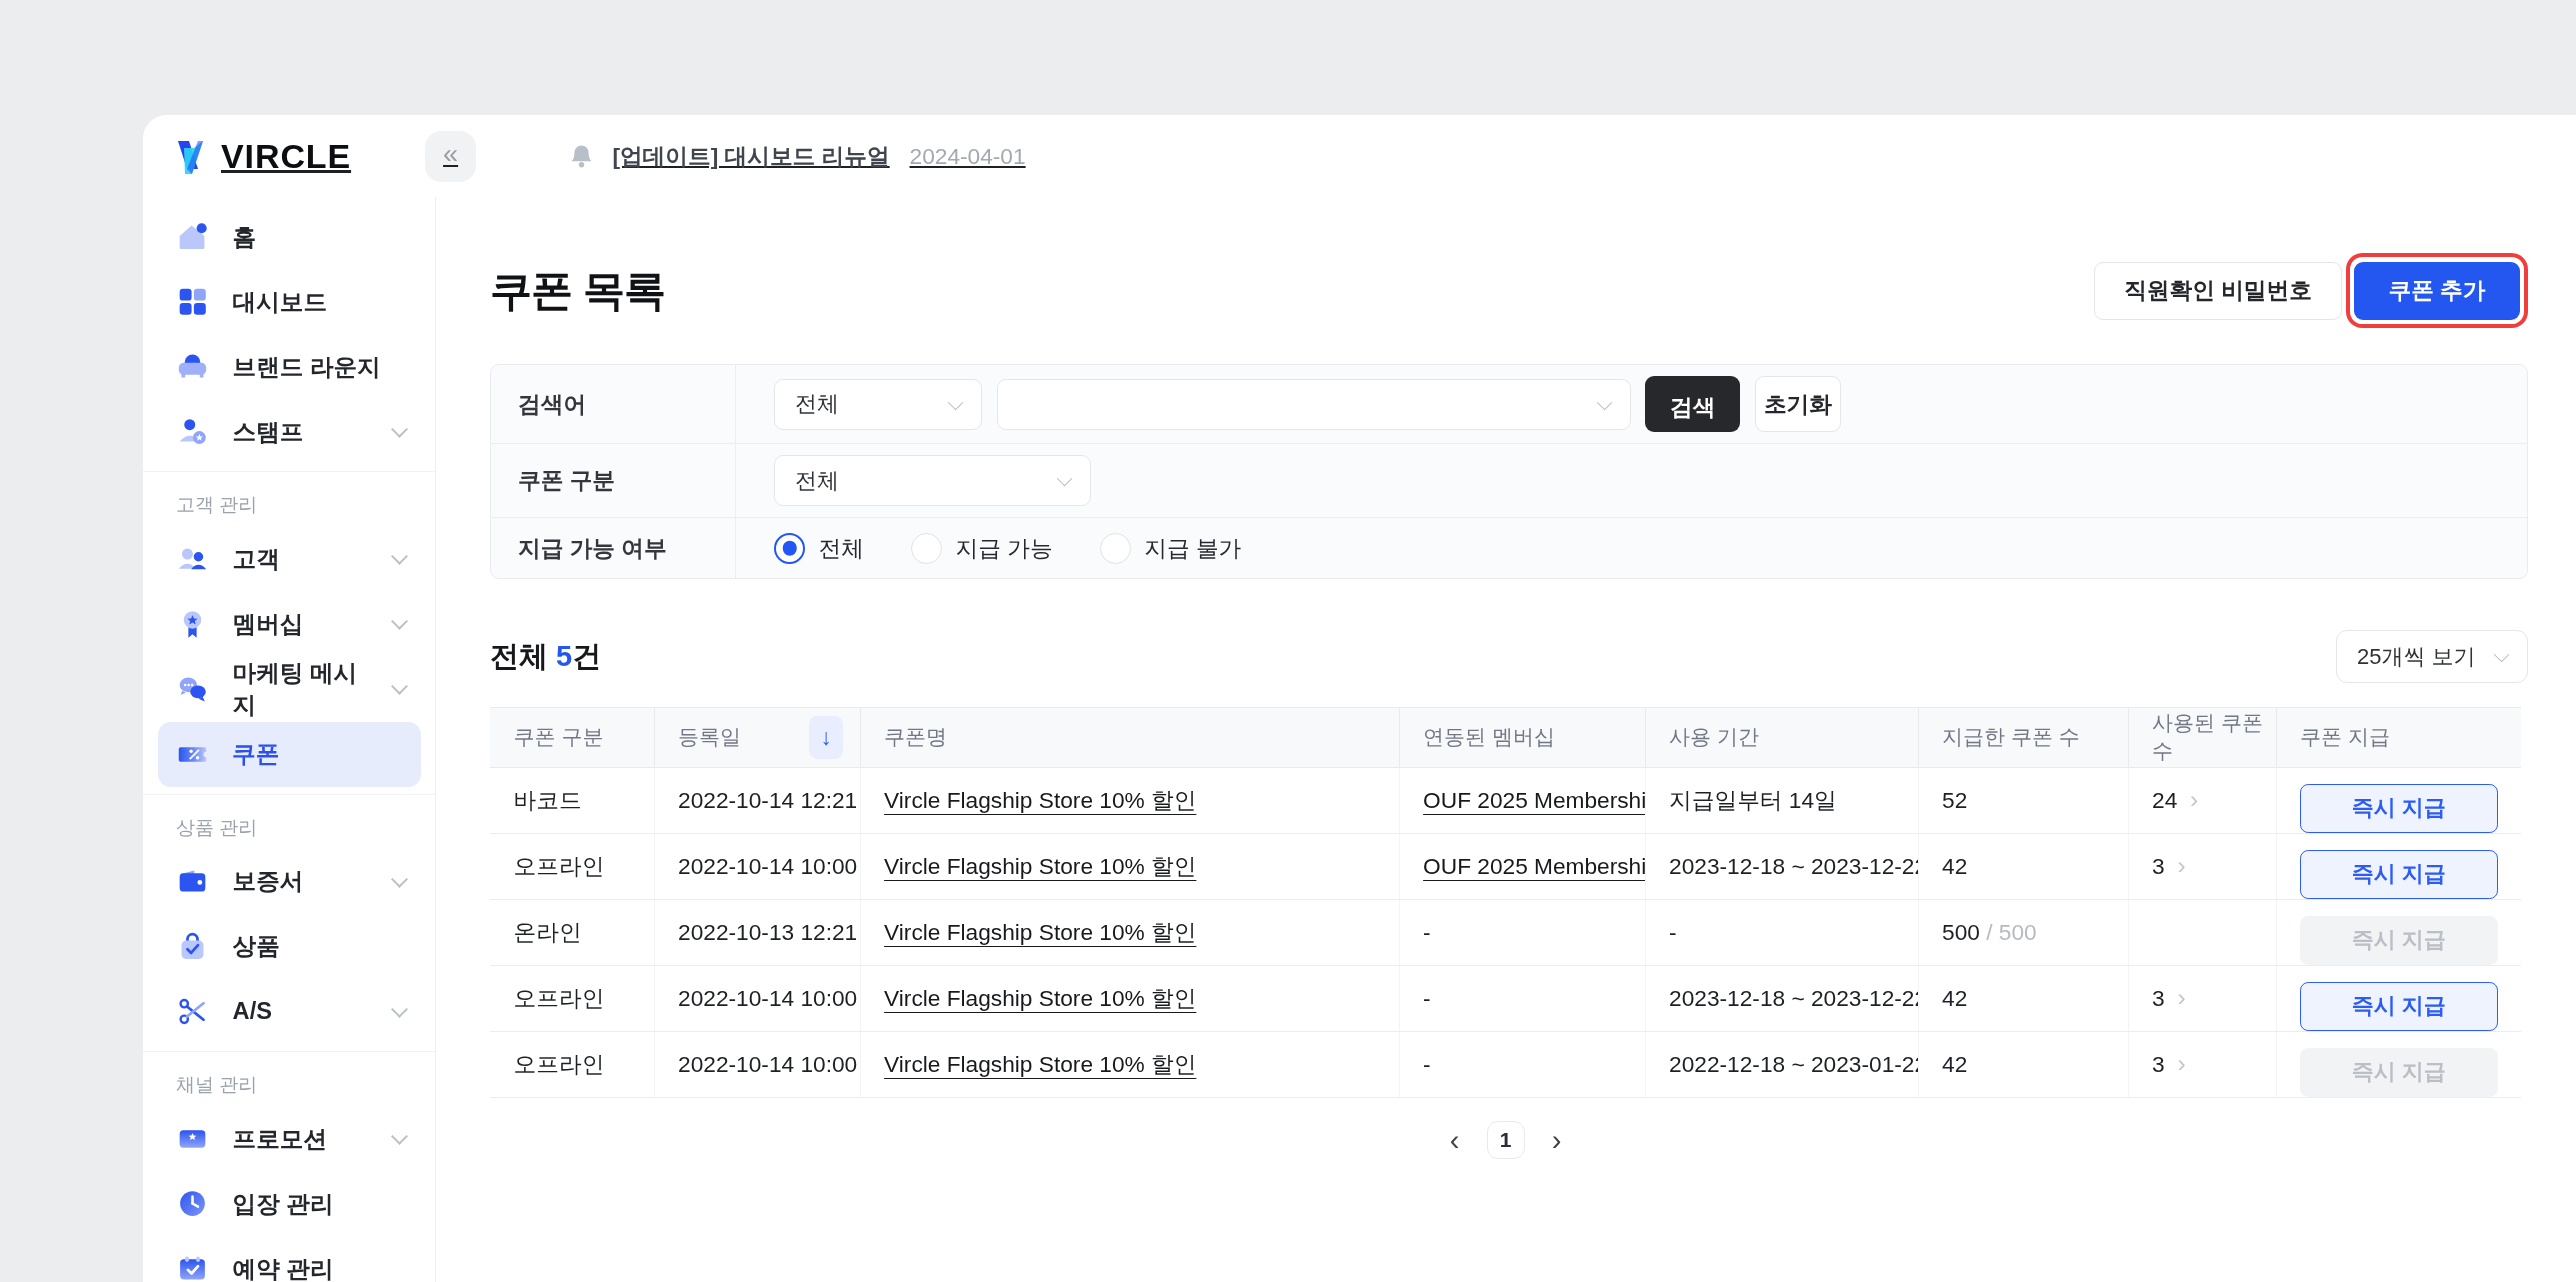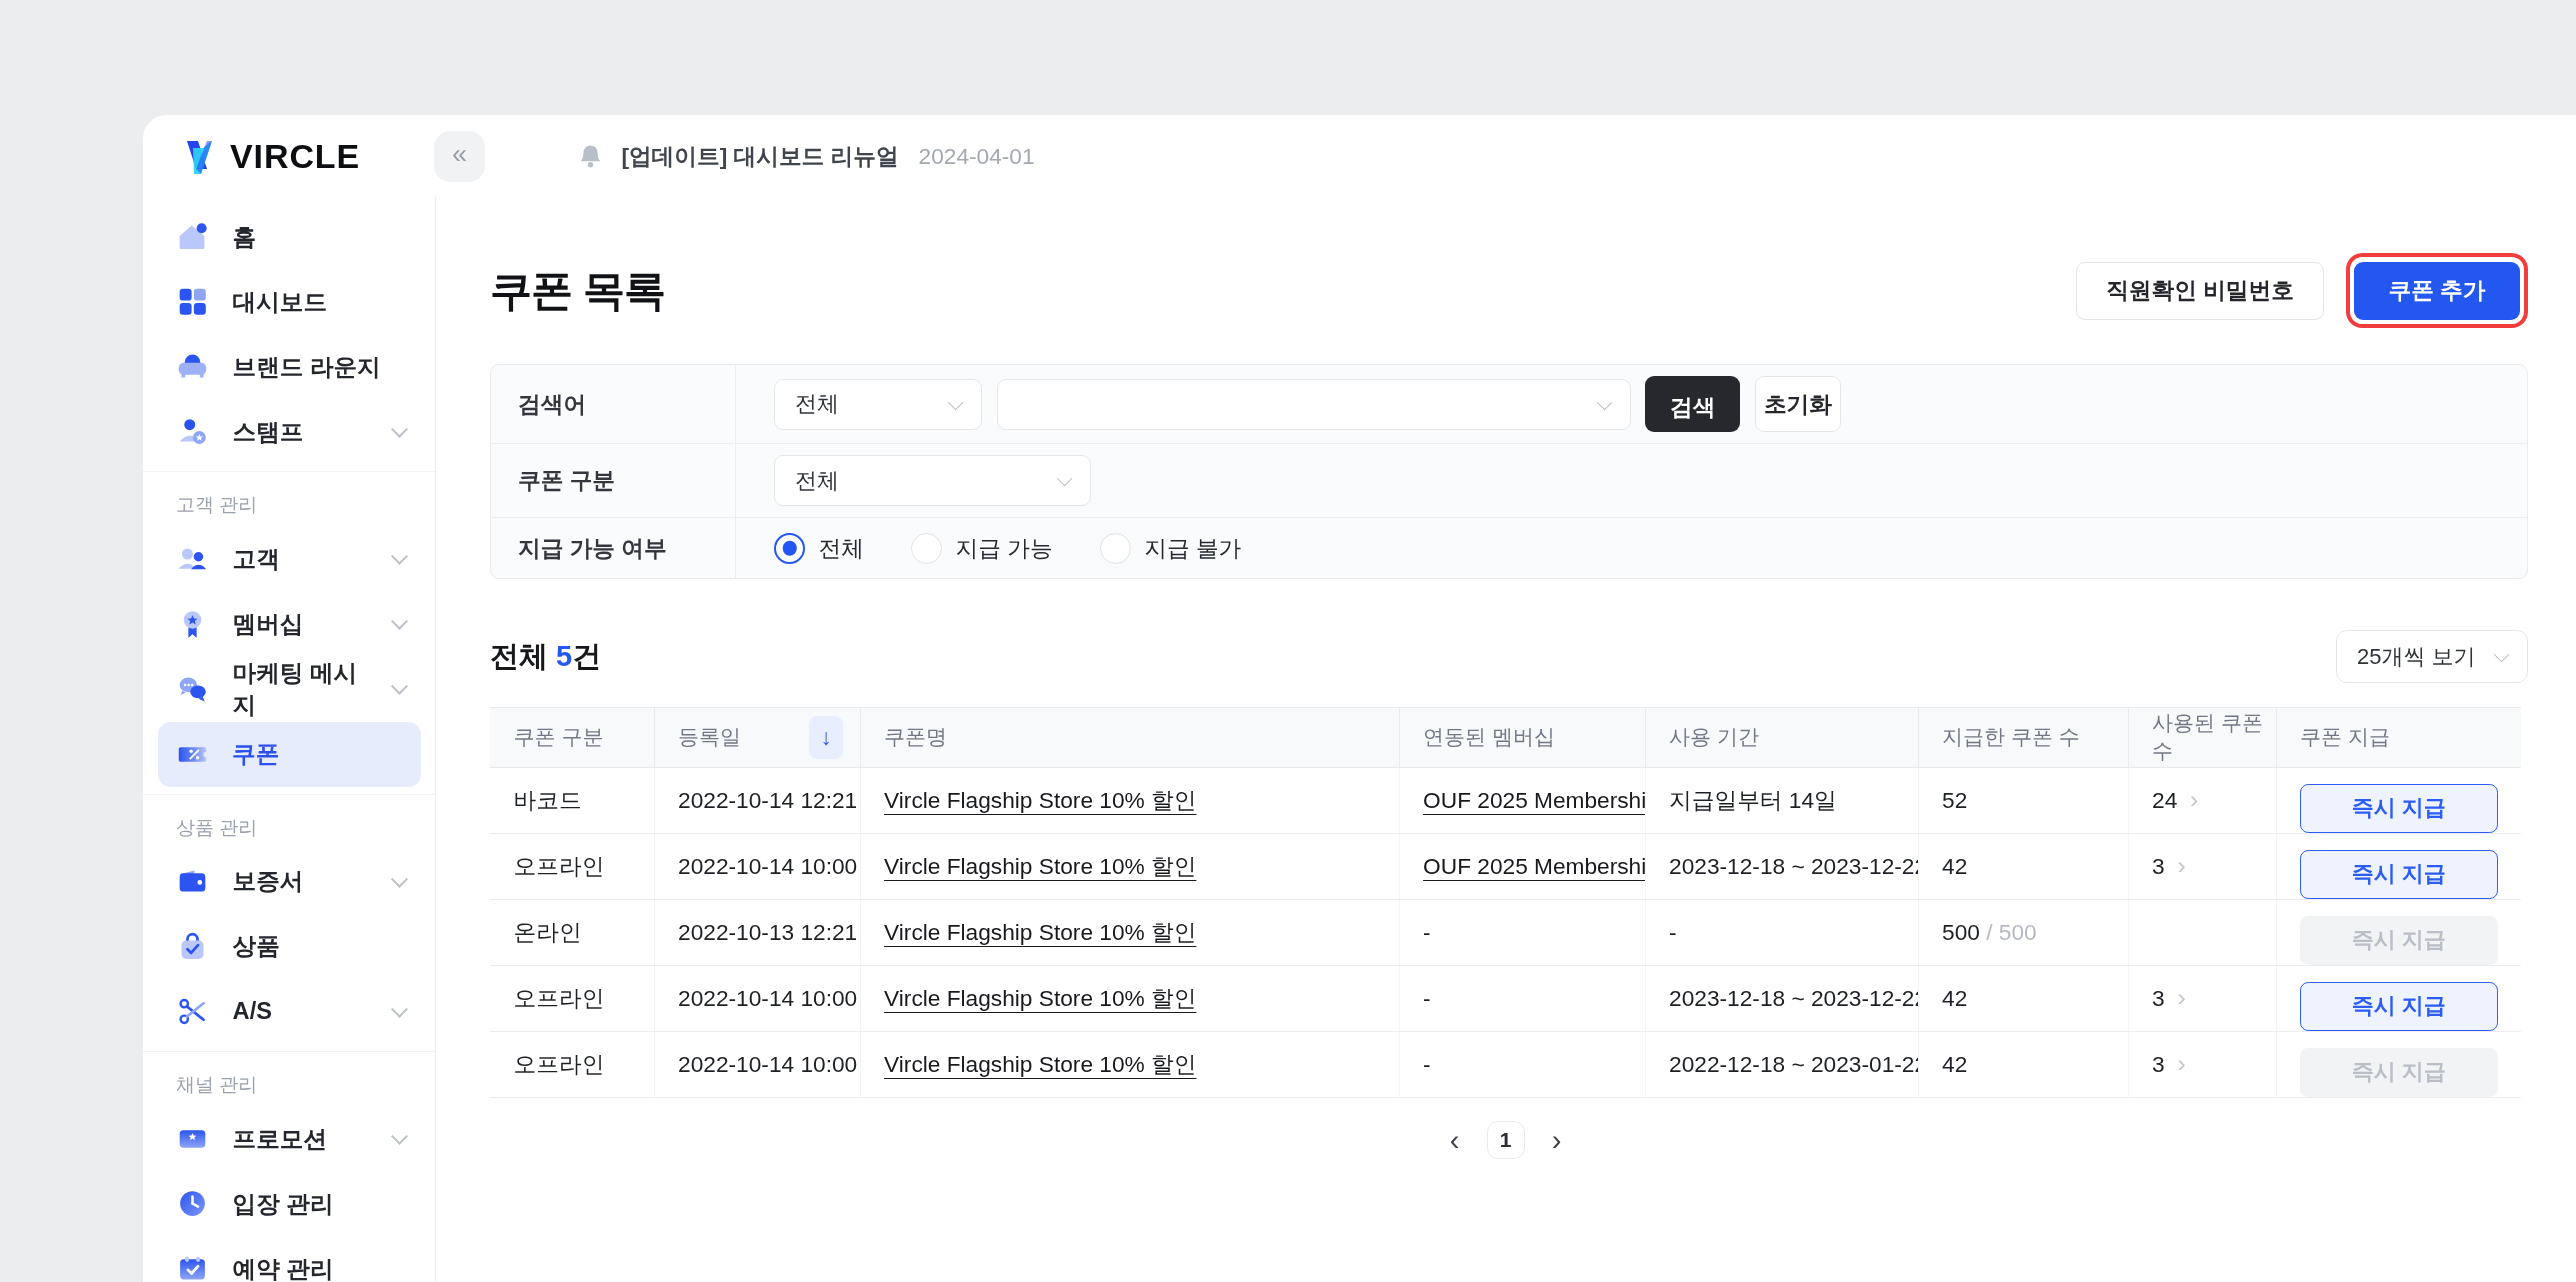--- a/index.html
+++ b/index.html
@@ -9,21 +9,21 @@
     background:#ecedef; color:#1d2025;
     -webkit-font-smoothing:antialiased;
   }
   .stage { position:relative; width:2576px; height:1282px; }
   .app-card {
     position:absolute; left:143px; top:115px; right:0; bottom:0;
     background:#ffffff; border-top-left-radius:23.6px;
     display:flex; flex-direction:column; overflow:hidden;
   }
   
-  .topbar { height:82px; flex:0 0 82px; display:flex; align-items:center; padding-left:36px; }
+  .topbar { height:82px; flex:0 0 82px; display:flex; align-items:center; padding-left:27px;text-decoration:underline; }
   .logo { display:flex; align-items:center; gap:11px; }
   .logo-text { font-size:34px; font-weight:800; letter-spacing:0.9px; color:#0d0e12; }
   .collapse-btn {
     margin-left:74px; width:51px; height:51px; border:none; border-radius:16.3px;
     background:#f1f2f4; color:#979da6; font-size:27px; line-height:1; cursor:pointer;
     display:flex; align-items:center; justify-content:center; padding-bottom:3.6px;
   }
   .notice { margin-left:91px; display:flex; align-items:center; gap:16.3px; }
   .notice-title { font-size:22.7px; font-weight:600; color:#40454d; }
   .notice-date { font-size:22.7px; color:#a3a9b1; margin-left:3.6px; }
@@ -42,21 +42,21 @@
     transform:rotate(-45deg) translateY(-3.6px); margin-right:5.4px;
   }
   .side-item.active { margin:0 14.5px; padding:0 7.2px 0 18px; border-radius:12.7px; background:#e7ecfd; }
   .side-item.active .lbl { color:#2b50ee; }
   .side-divider { border-top:0.9px solid #f1f2f5; margin:7.2px 0; }
   .side-section { height:47px; padding:12.7px 0 0 33px; font-size:19px; color:#9aa2ad; }
   
   .main { flex:1; padding:0 48px 0 54px; min-width:0; }
   .page-head { margin-top:56px; display:flex; align-items:center; justify-content:space-between; }
   .page-title { font-size:42px; font-weight:800; color:#111216; letter-spacing:-0.9px; }
-  .head-actions { display:flex; align-items:center; gap:22px; }
+  .head-actions { display:flex; align-items:center; gap:4px; }
   .btn-outline {
     height:58px; padding:0 29px; background:#fff; border:0.9px solid #e3e5e9; border-radius:9px;
     font-size:22.7px; font-weight:600; color:#24262b; cursor:pointer;
     font-family:inherit;
   }
   .red-ring { border:4.5px solid #f23d3d; border-radius:16.3px; padding:4.5px; }
   .btn-primary {
     height:58px; padding:0 34px; background:#2456f0; border:none; border-radius:9px;
     font-size:22.7px; font-weight:700; color:#fff; cursor:pointer; font-family:inherit;
   }

